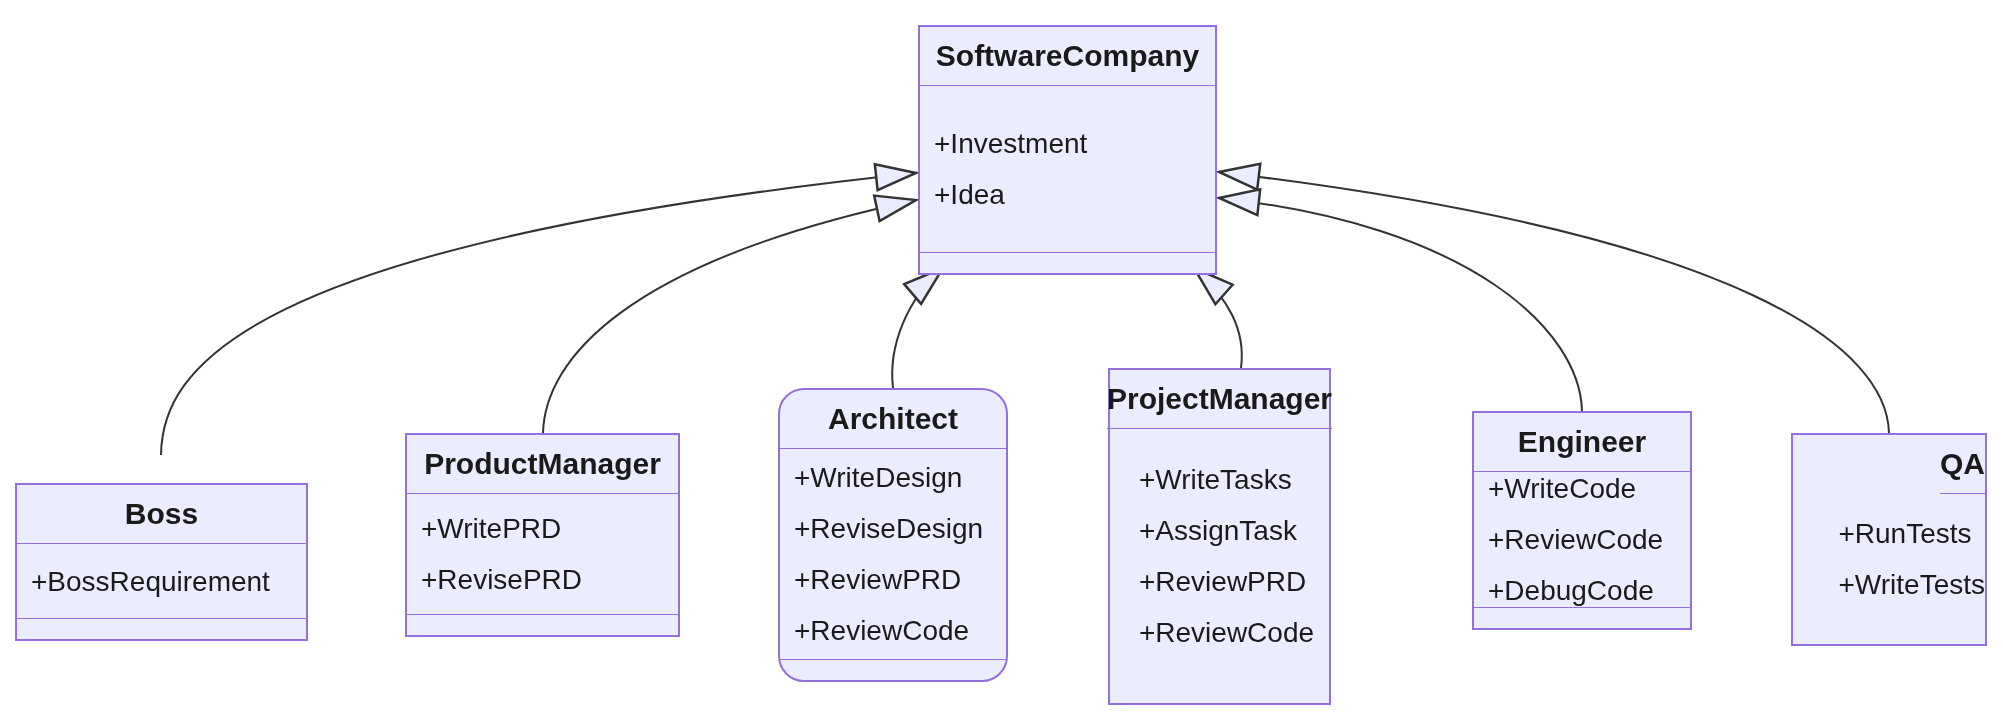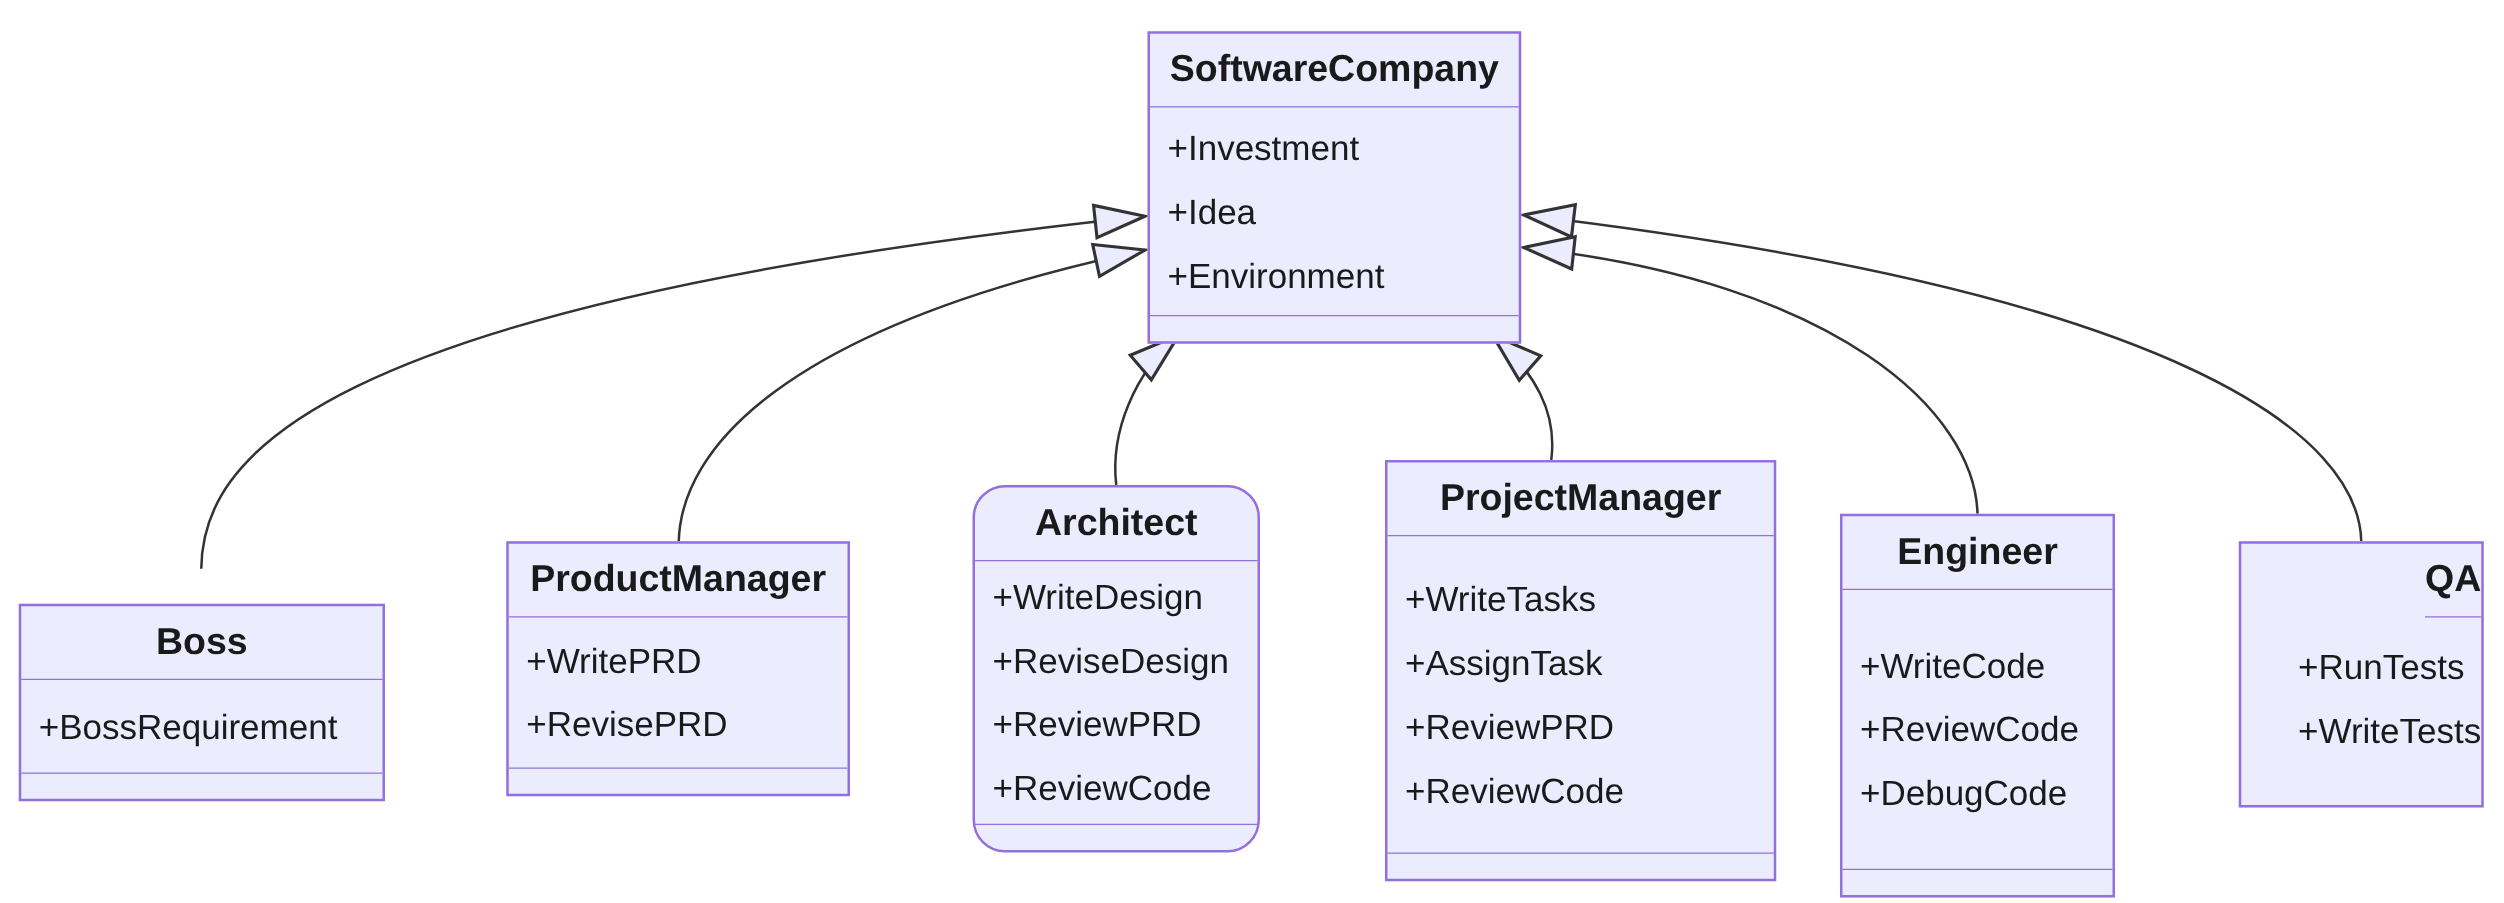--- a/index.html
+++ b/index.html
@@ -53,22 +53,22 @@
   .cmethods {
     flex: 0 0 auto;
     height: 20px;
     border-top: 1.5px solid #9370DB;
   }
   
   .sc   { left: 918px;  top: 25px;  width: 299px; height: 250px; }
   .boss { left: 15px;   top: 455px; width: 293px; height: 158px; margin-top: 28px; }
   .pm   { left: 405px;  top: 433px; width: 275px; height: 204px; gap: 16px; }
   .arch { left: 778px;  top: 388px; width: 230px; height: 294px; border-radius: 26px; }
-  .pjm  { left: 1108px; top: 368px; width: 313px; height: 337px; }
-  .eng  { left: 1472px; top: 411px; width: 220px; height: 307px; }
+  .pjm  { left: 1108px; top: 368px; width: 223px; height: 337px; align-items: center; }
+  .eng  { left: 1472px; top: 411px; width: 220px; height: 219px; }
   .qa   { left: 1791px; top: 433px; width: 196px; height: 213px; align-items: flex-end; }
 </style>
 </head>
 <body>
 
 <div id="canvas">
 
   <svg id="edges" viewBox="0 0 2003 722" xmlns="http://www.w3.org/2000/svg">
     <defs>
       <marker id="arrowTri" markerUnits="userSpaceOnUse" markerWidth="46" markerHeight="32" refX="42" refY="15" orient="auto">
@@ -81,21 +81,20 @@
     <path d="M 1241 368 C 1246 330 1228 298 1194 268" fill="none" stroke="#333333" stroke-width="2" marker-end="url(#arrowTri)"></path>
     <path d="M 1582 411 C 1580 330 1470 225 1219 198" fill="none" stroke="#333333" stroke-width="2" marker-end="url(#arrowTri)"></path>
     <path d="M 1889 433 C 1887 350 1750 235 1219 172" fill="none" stroke="#333333" stroke-width="2" marker-end="url(#arrowTri)"></path>
   </svg>
 
   <div class="cbox sc">
     <div class="ctitle">SoftwareCompany</div>
     <div class="cattrs">
       <div class="crow">+Investment</div>
       <div class="crow">+Idea</div>
-      <div class="crow">+Environment</div>
     </div>
     <div class="cmethods"></div>
   </div>
 
   <div class="cbox boss">
     <div class="ctitle">Boss</div>
     <div class="cattrs">
       <div class="crow">+BossRequirement</div>
     </div>
     <div class="cmethods"></div>

